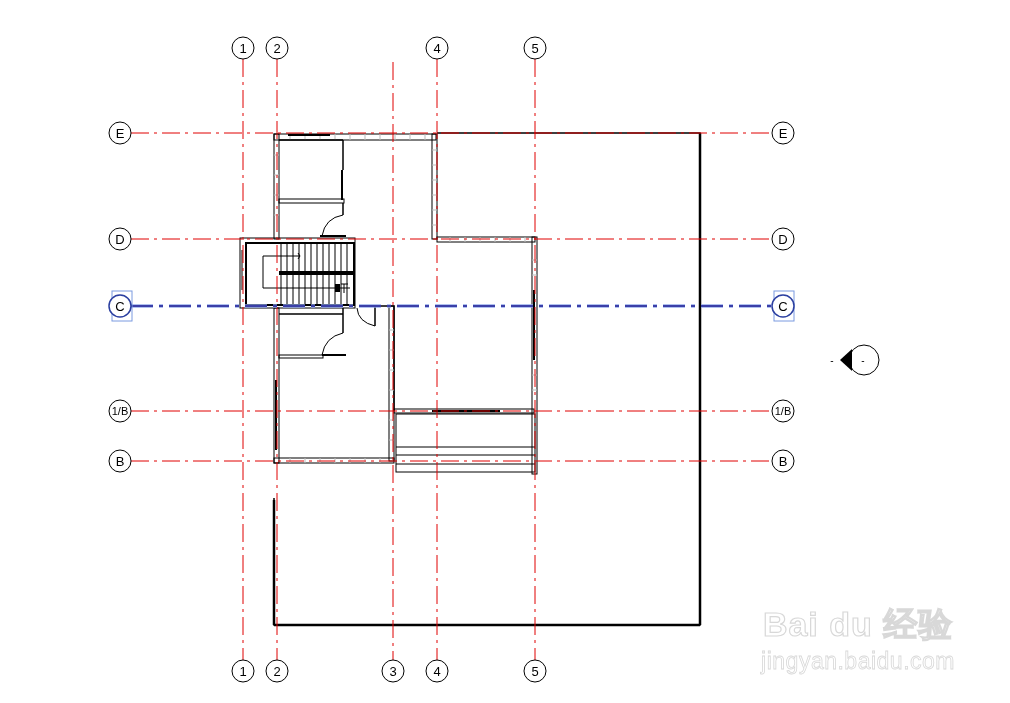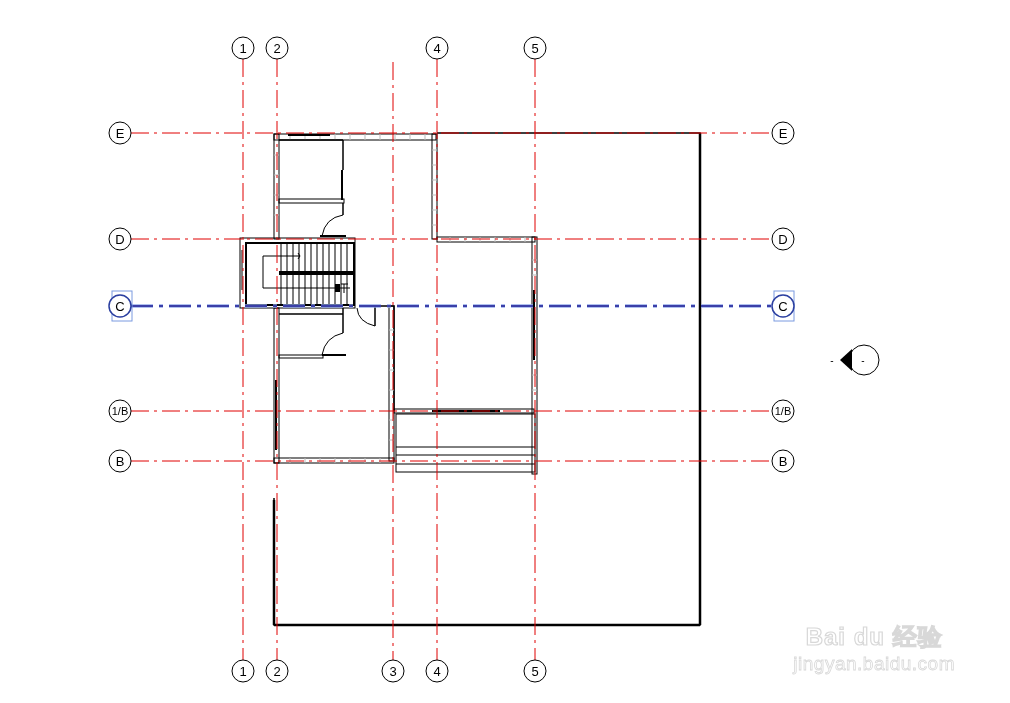--- a/index.html
+++ b/index.html
@@ -13,23 +13,23 @@
     .bubble.selected { stroke: #2b3fa0; stroke-width: 1.5; }
     .sel-box { fill: none; stroke: #7a9ae0; stroke-width: 1; }
     .bubble-text { font-family: "Liberation Sans", sans-serif; font-size: 13px; text-anchor: middle;
                    dominant-baseline: central; fill: #000; }
     .bubble-text.small { font-size: 11px; }
     .wall { fill: none; stroke: #000; stroke-width: 1.5; }
     .wall-thick { fill: none; stroke: #000; stroke-width: 2.5; }
     .hatch { stroke: #bbbbbb; stroke-width: 1; }
     .stair { stroke: #000; stroke-width: 1; fill: none; }
     .watermark { position: absolute; right: 55px; bottom: 28px; text-align: center; color: #e9e9e9; }
-    .wm-main { font-size: 24px; font-weight: bold; letter-spacing: 1px; color: #ffffff;
+    .wm-main { font-size: 34px; font-weight: bold; letter-spacing: 1px; color: #ffffff;
                -webkit-text-stroke: 1.2px #d8d8d8; }
-    .wm-sub { font-size: 19px; color: #ffffff; -webkit-text-stroke: 0.8px #d8d8d8; letter-spacing: 0.5px; }
+    .wm-sub { font-size: 23px; color: #ffffff; -webkit-text-stroke: 0.8px #d8d8d8; letter-spacing: 0.5px; }
   </style>
 </head>
 <body>
 
 <svg id="canvas" viewBox="0 0 1010 703" xmlns="http://www.w3.org/2000/svg">
 
   <g>
 
     <polyline class="wall" points="437,133 700,133 700,625 274,625 274,498"></polyline>
     <line class="wall-thick" x1="700" y1="133" x2="700" y2="625"></line>

